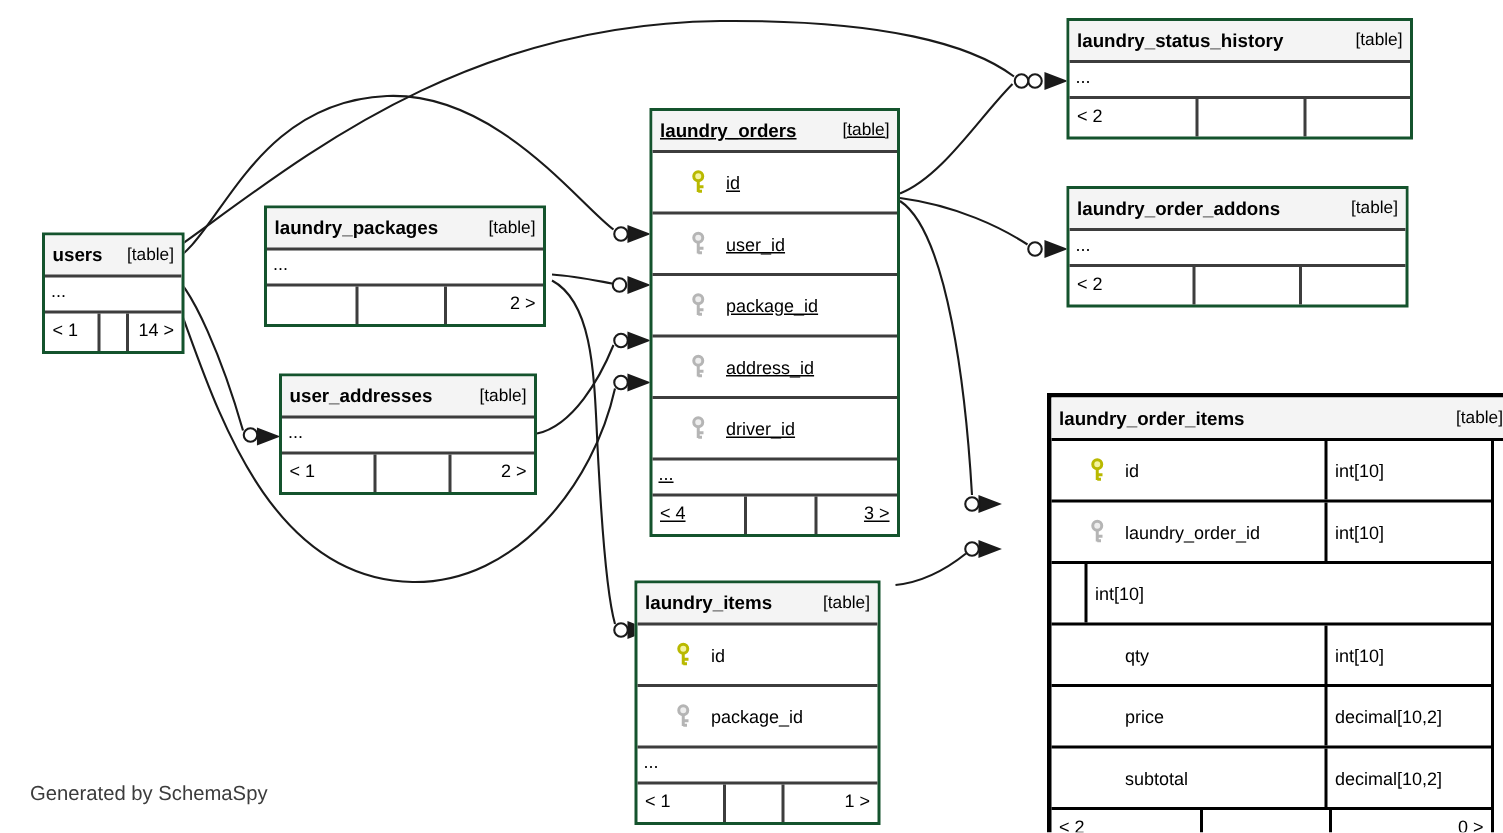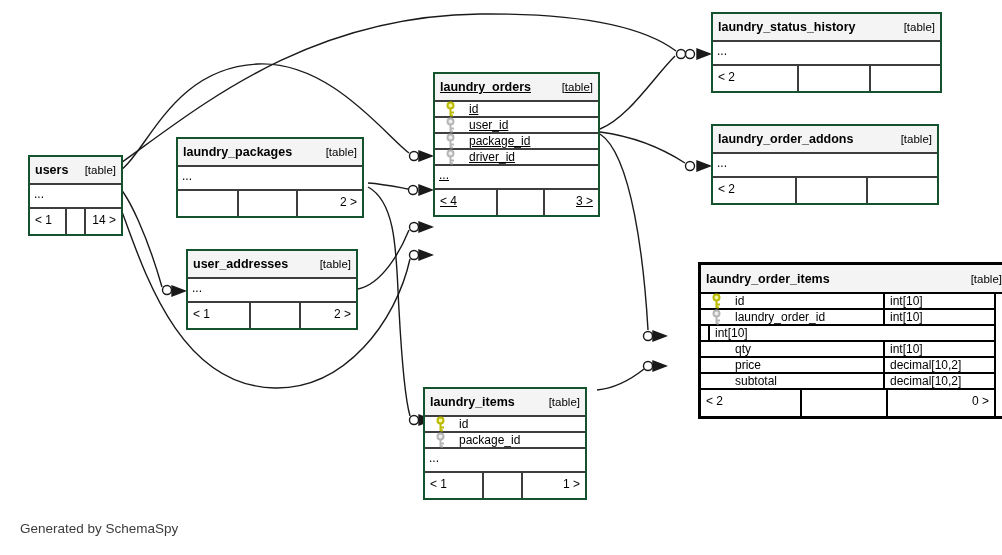--- a/index.html
+++ b/index.html
@@ -4,21 +4,21 @@
 <style>
   html,body{margin:0;padding:0;background:#fff;}
   #canvas{position:relative;width:1002px;height:555px;background:#fff;overflow:hidden;
           font-family:"Liberation Sans","DejaVu Sans",sans-serif;color:#000;}
   #edges{position:absolute;left:0;top:0;z-index:1;pointer-events:none;}
   .tbl{position:absolute;z-index:2;background:#fff;border:2px solid #14532d;box-sizing:border-box;}
   .tbl-h{display:flex;justify-content:space-between;align-items:center;gap:8px;
          background:#f4f4f4;border-bottom:2px solid #3d3d3d;padding:0 5px;height:26px;}
   .tname{font-weight:bold;font-size:12.5px;white-space:nowrap;}
   .ttag{font-size:11.5px;white-space:nowrap;}
-  .crow{display:flex;align-items:center;border-bottom:2px solid #3d3d3d;height:16px;padding-left:7px;box-sizing:border-box;}
+  .crow{display:flex;align-items:center;border-bottom:2px solid #3d3d3d;height:41px;padding-left:22px;box-sizing:border-box;}
   .ico{width:16px;display:inline-flex;justify-content:center;margin-right:11px;flex:0 0 16px;}
   .cname{font-size:12px;white-space:nowrap;}
   .erow{display:flex;align-items:flex-start;border-bottom:2px solid #3d3d3d;height:24px;padding:0 4px;
         font-size:12px;line-height:18px;box-sizing:border-box;}
   .frow{display:flex;height:25px;box-sizing:border-box;}
   .fc{box-sizing:border-box;font-size:12px;line-height:23px;padding:0 5px;}
   .fc + .fc{border-left:2px solid #3d3d3d;}
   .fc.r{text-align:right;}
   
   .tbl.focus{border:3px solid #000;}
@@ -175,20 +175,29 @@
       </span>
       <span class="cname">package_id</span>
     </div>
     <div class="crow">
       <span class="ico">
         <svg width="11" height="17" viewBox="0 0 11 17">
             <circle cx="5.5" cy="4.5" r="3" fill="#eeeeee" stroke="#b5b5b5" stroke-width="2"></circle>
             <path d="M5.5,7.5 L5.5,15 M5.5,11.5 L9,11.5 M5.5,14.5 L8,14.5" stroke="#b5b5b5" stroke-width="2" fill="none"></path>
           </svg>
       </span>
+      <span class="cname">address_id</span>
+    </div>
+    <div class="crow">
+      <span class="ico">
+        <svg width="11" height="17" viewBox="0 0 11 17">
+            <circle cx="5.5" cy="4.5" r="3" fill="#eeeeee" stroke="#b5b5b5" stroke-width="2"></circle>
+            <path d="M5.5,7.5 L5.5,15 M5.5,11.5 L9,11.5 M5.5,14.5 L8,14.5" stroke="#b5b5b5" stroke-width="2" fill="none"></path>
+          </svg>
+      </span>
       <span class="cname">driver_id</span>
     </div>
     <div class="erow" style="border-bottom-width: 2px;">
         <span>...</span>
       </div>
     <div class="frow">
       <span class="fc" style="width:61px">&lt; 4</span>
       <span class="fc" style="width:47px"></span>
       <span class="fc r" style="flex:1">3 &gt;</span>
     </div>

